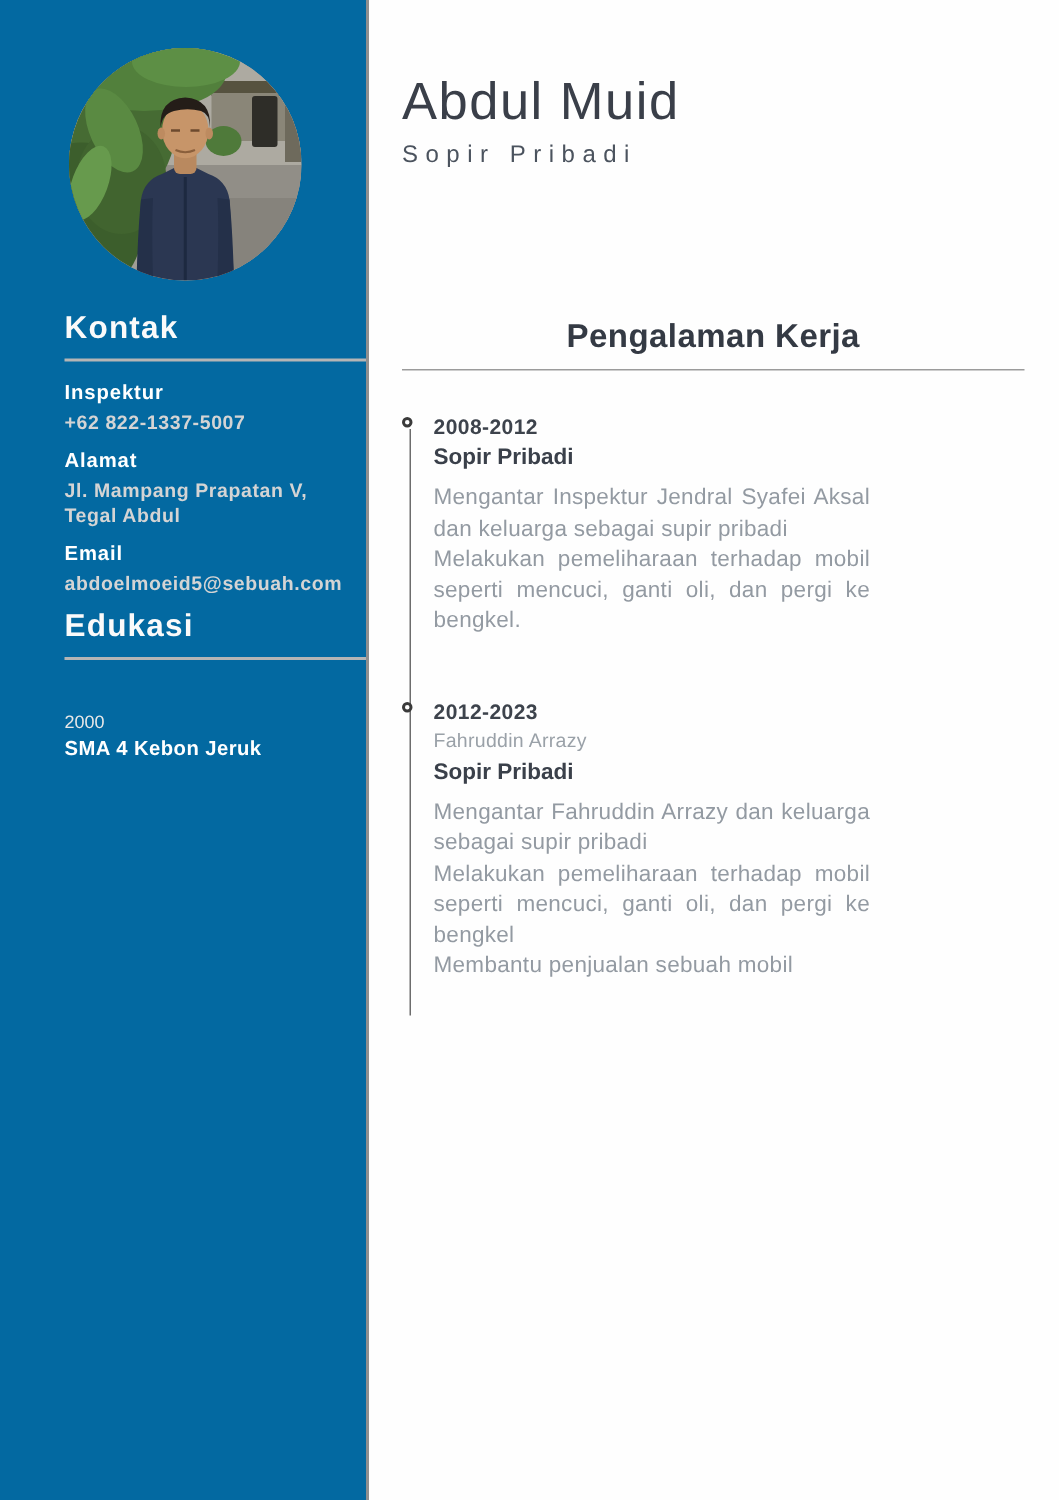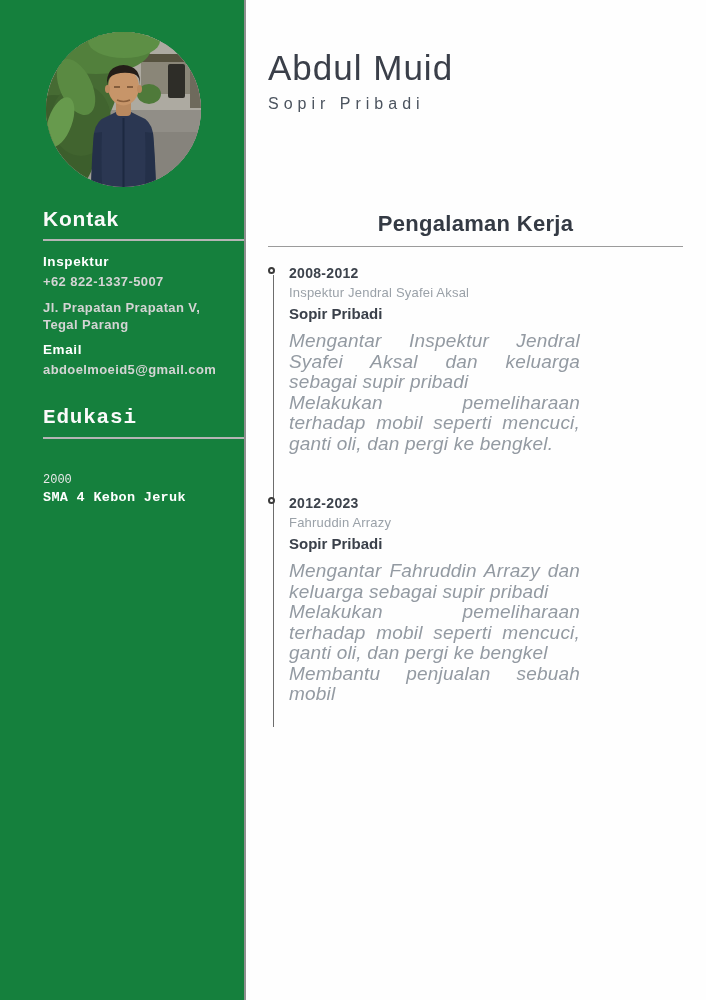--- a/index.html
+++ b/index.html
@@ -14,21 +14,21 @@
     background: #fefefe;
     overflow: hidden;
   }
 
   
   .sidebar {
     position: absolute;
     left: 0; top: 0;
     width: 246px;
     height: 1000px;
-    background: #15803d;
+    background: #0369a1;
     color: #ffffff;
     border-right: 2px solid #8f8f8f;
   }
   .photo {
     position: absolute;
     left: 46px; top: 32px;
     width: 155px; height: 155px;
     border-radius: 50%;
     overflow: hidden;
     background: #9a978f;
@@ -55,21 +55,21 @@
   }
   .side-value {
     font-size: 13px;
     color: #d4d4d4;
     letter-spacing: 0.4px;
     line-height: 17px;
     max-width: 176px;
     margin-bottom: 9px;
     font-weight: bold;
   }
-  .education-section { top: 406px; font-family: Liberation Mono, monospace; }
+  .education-section { top: 406px; }
   .edu-year {
     margin-top: 34px;
     font-size: 12px;
     color: #e8e8e8;
     margin-bottom: 3px;
   }
   .edu-school {
     font-size: 13.5px;
     font-weight: bold;
     color: #ffffff;
@@ -97,21 +97,21 @@
     font-size: 22px;
     font-weight: bold;
     color: #343a44;
     letter-spacing: 0.3px;
     padding-bottom: 9px;
     border-bottom: 1.5px solid #9b9b9b;
     text-align: center;
   }
   .entries {
     position: relative;
-    margin-top: 18px;
+    margin-top: 29px;
     padding-left: 21px;
     padding-bottom: 22px;
   }
   .entries::before {
     content: "";
     position: absolute;
     left: 4.7px;
     top: 10px;
     bottom: 0;
     width: 1.5px;
@@ -142,26 +142,25 @@
     margin-bottom: 5px;
   }
   .role {
     font-size: 15px;
     font-weight: bold;
     color: #3a404a;
     margin-bottom: 9px;
   }
   .detail {
     width: 291px;
-    font-size: 19px;
+    font-size: 15px;
     line-height: 20.5px;
     color: #939aa2;
     text-align: justify;
     letter-spacing: 0.2px;
-    font-style: italic;
   }
 </style>
 </head>
 <body>
 
 <div class="page">
 
   <aside class="sidebar">
 
     <div class="photo">
@@ -203,25 +202,26 @@
     </div>
 
     <section class="side-section contact-section">
       <h2>Kontak</h2>
       <div class="contact-items">
         <div class="side-item">
           <div class="side-label">Inspektur</div>
           <div class="side-value">+62 822-1337-5007</div>
         </div>
         <div class="side-item">
-          <div class="side-value">Jl. Prapatan Prapatan V, Tegal Parang</div>
+          <div class="side-label">Alamat</div>
+          <div class="side-value">Jl. Mampang Prapatan V, Tegal Abdul</div>
         </div>
         <div class="side-item">
           <div class="side-label">Email</div>
-          <div class="side-value">abdoelmoeid5@gmail.com</div>
+          <div class="side-value">abdoelmoeid5@sebuah.com</div>
         </div>
       </div>
     </section>
 
     <section class="side-section education-section">
       <h2>Edukasi</h2>
       <div class="edu-year">2000</div>
       <div class="edu-school">SMA 4 Kebon Jeruk</div>
     </section>
   </aside>
@@ -234,21 +234,20 @@
     </header>
 
     <section class="experience">
       <h2>Pengalaman Kerja</h2>
 
       <div class="entries">
 
         <article class="entry">
           <span class="dot"></span>
           <div class="period">2008-2012</div>
-          <div class="employer">Inspektur Jendral Syafei Aksal</div>
           <div class="role">Sopir Pribadi</div>
           <div class="detail">Mengantar Inspektur Jendral Syafei Aksal dan keluarga sebagai supir pribadi</div>
           <div class="detail">Melakukan pemeliharaan terhadap mobil seperti mencuci, ganti oli, dan pergi ke bengkel.</div>
         </article>
 
         <article class="entry">
           <span class="dot"></span>
           <div class="period">2012-2023</div>
           <div class="employer">Fahruddin Arrazy</div>
           <div class="role">Sopir Pribadi</div>

